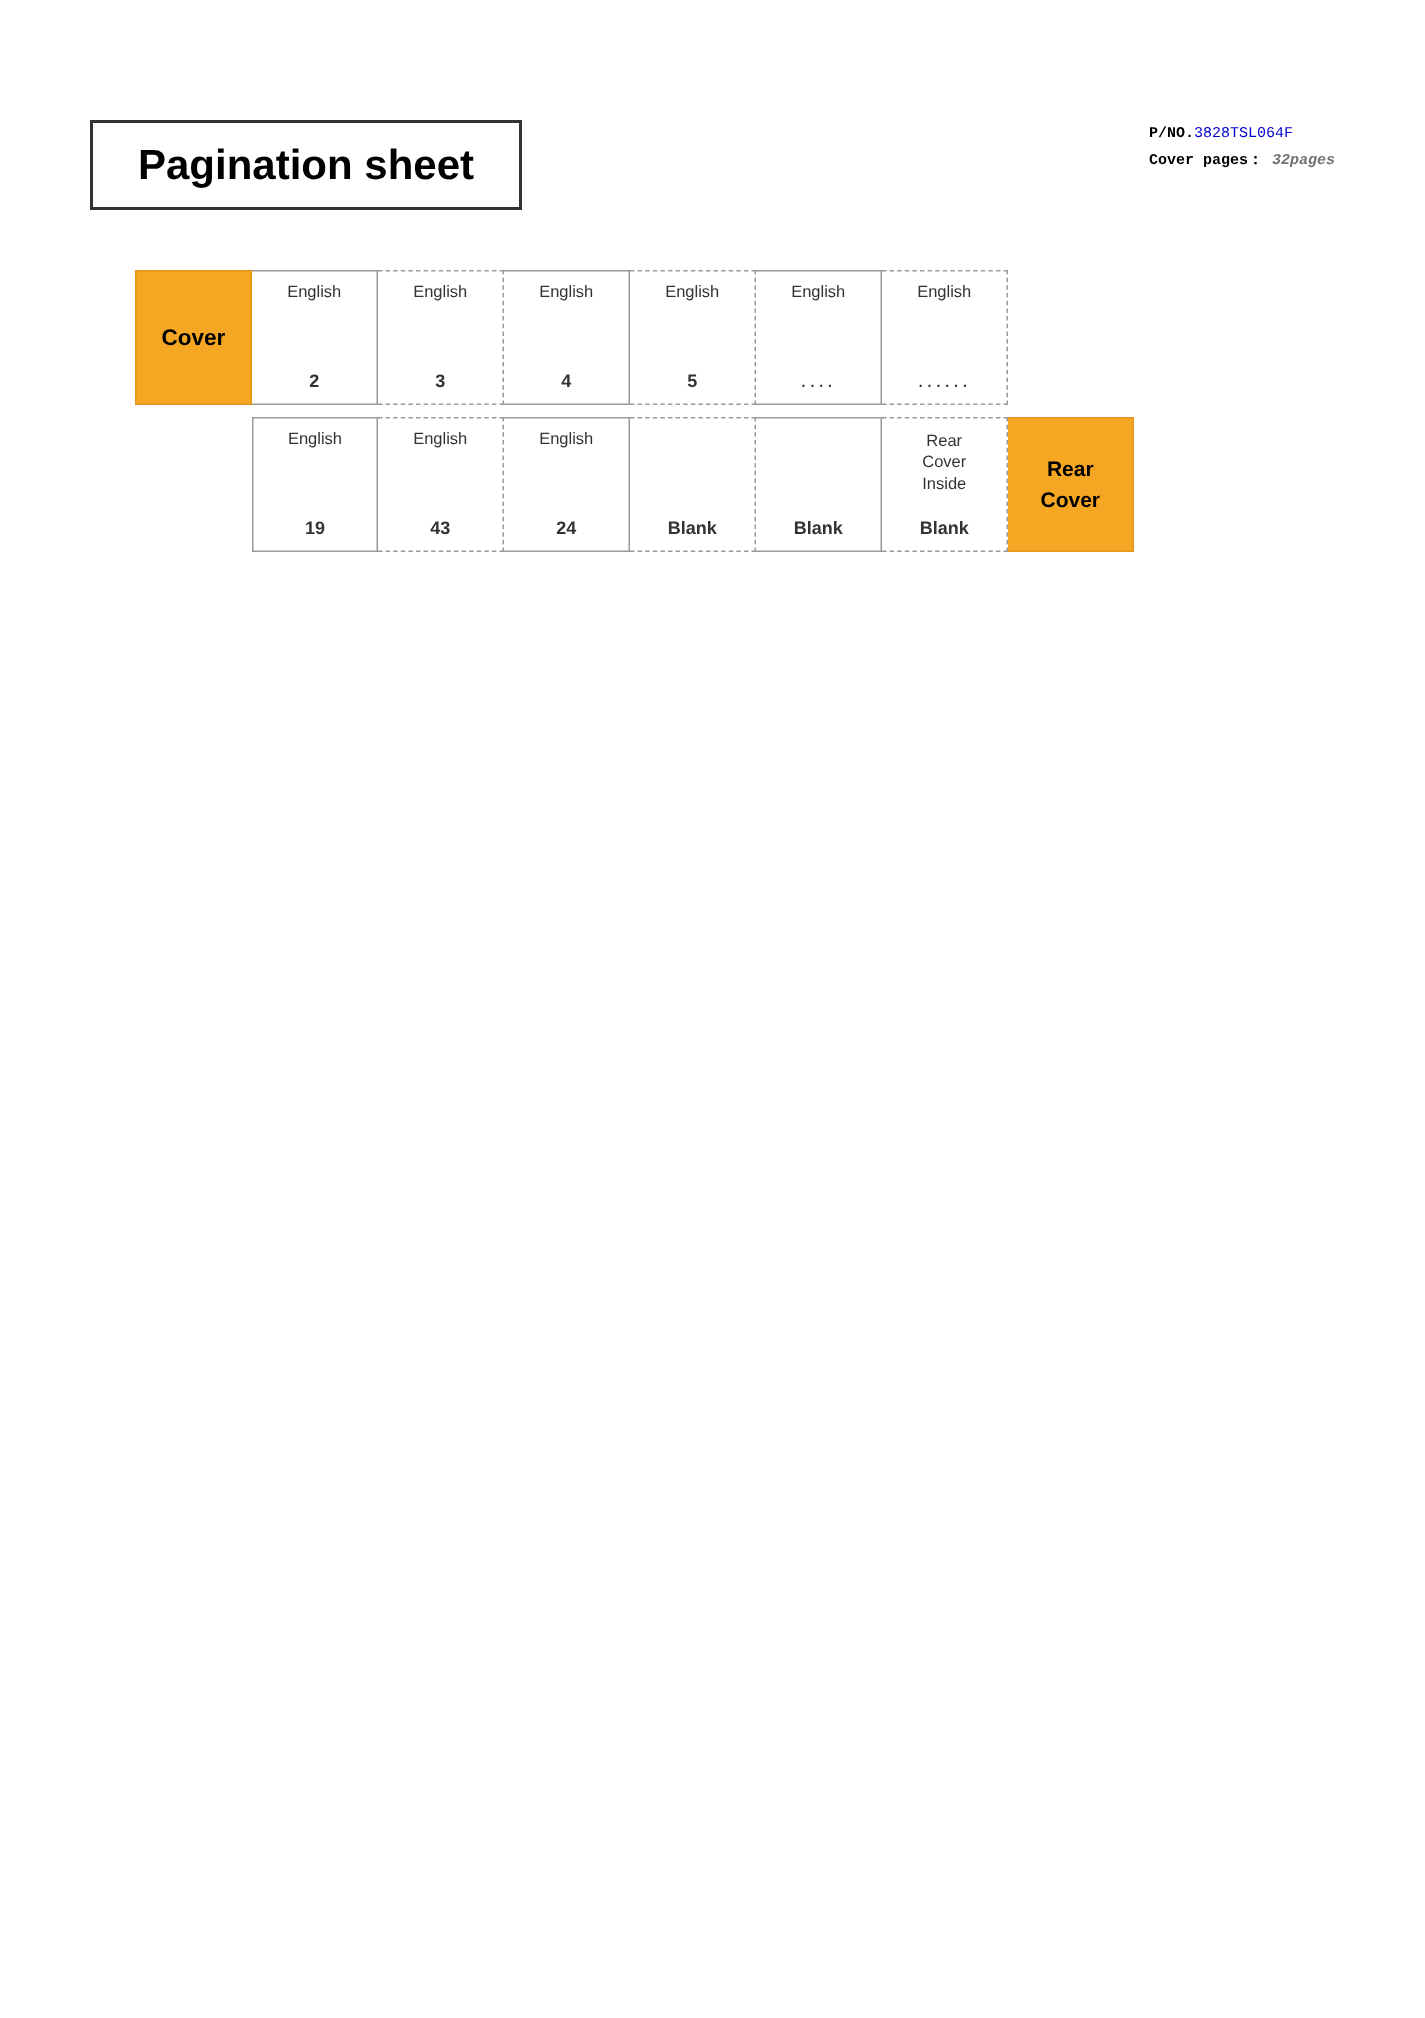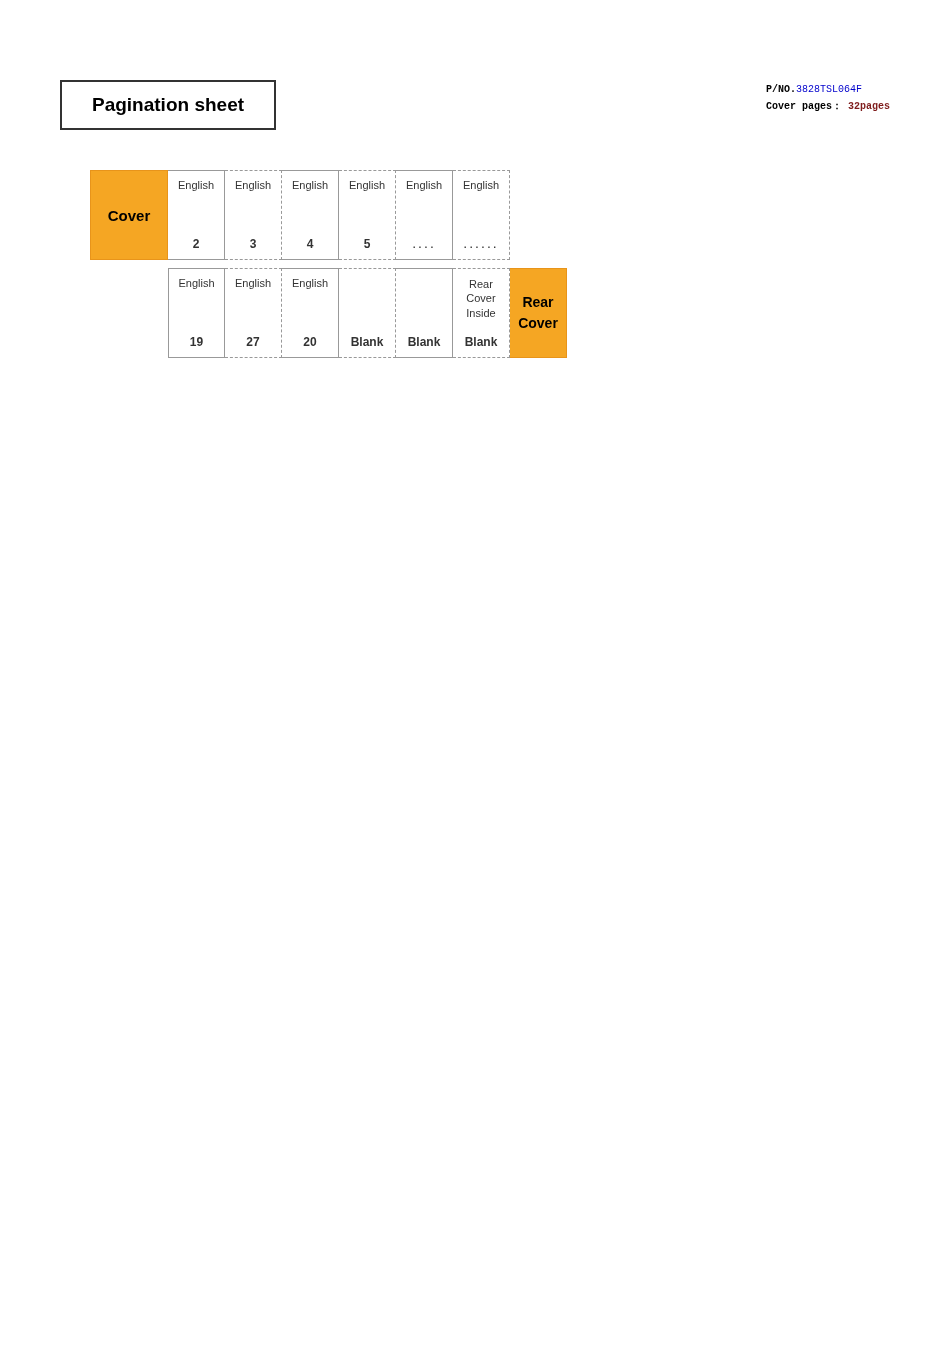--- a/index.html
+++ b/index.html
@@ -23,21 +23,21 @@
       margin-bottom: 40px;
     }
 
     .title-box {
       border: 2px solid #333;
       padding: 12px 30px;
       display: inline-block;
     }
 
     .title-text {
-      font-size: 19px;
+      font-size: 28px;
       font-weight: bold;
       color: #000;
       font-family: Arial, sans-serif;
     }
 
     .info-box {
       text-align: left;
       font-family: 'Courier New', monospace;
       font-size: 10px;
       margin-top: 4px;
@@ -55,34 +55,35 @@
     .pno-value {
       color: #0000cc;
     }
 
     .total-line {
       color: #000;
       font-weight: bold;
     }
 
     .total-value {
-      color: #7f1d1d;
+      color: #737373;
+      font-style: italic;
     }
 
     
     .grid-section {
       display: flex;
       flex-direction: column;
       gap: 8px;
       margin-left: 30px;
     }
 
     
     .page-cell {
-      width: 57px;
+      width: 84px;
       min-height: 90px;
       border: 1.5px solid #999;
       display: flex;
       flex-direction: column;
       align-items: center;
       justify-content: space-between;
       padding: 8px 4px;
       position: relative;
       flex-shrink: 0;
     }
@@ -193,25 +194,25 @@
       </div>
     </div>
 
     <div class="row-with-cover" style="margin-left:78px;">
       <div class="page-cell">
         <span class="cell-label">English</span>
         <span class="cell-number">19</span>
       </div>
       <div class="page-cell dashed" style="border-left:none;">
         <span class="cell-label">English</span>
-        <span class="cell-number">27</span>
-      </div>
-      <div class="page-cell" style="border-left:none;">
-        <span class="cell-label">English</span>
-        <span class="cell-number">20</span>
+        <span class="cell-number">43</span>
+      </div>
+      <div class="page-cell" style="border-left:none;">
+        <span class="cell-label">English</span>
+        <span class="cell-number">24</span>
       </div>
       <div class="page-cell dashed" style="border-left:none;">
         <span class="cell-label"></span>
         <span class="cell-number">Blank</span>
       </div>
       <div class="page-cell" style="border-left:none;">
         <span class="cell-label"></span>
         <span class="cell-number">Blank</span>
       </div>
       <div class="page-cell dashed" style="border-left:none;">

